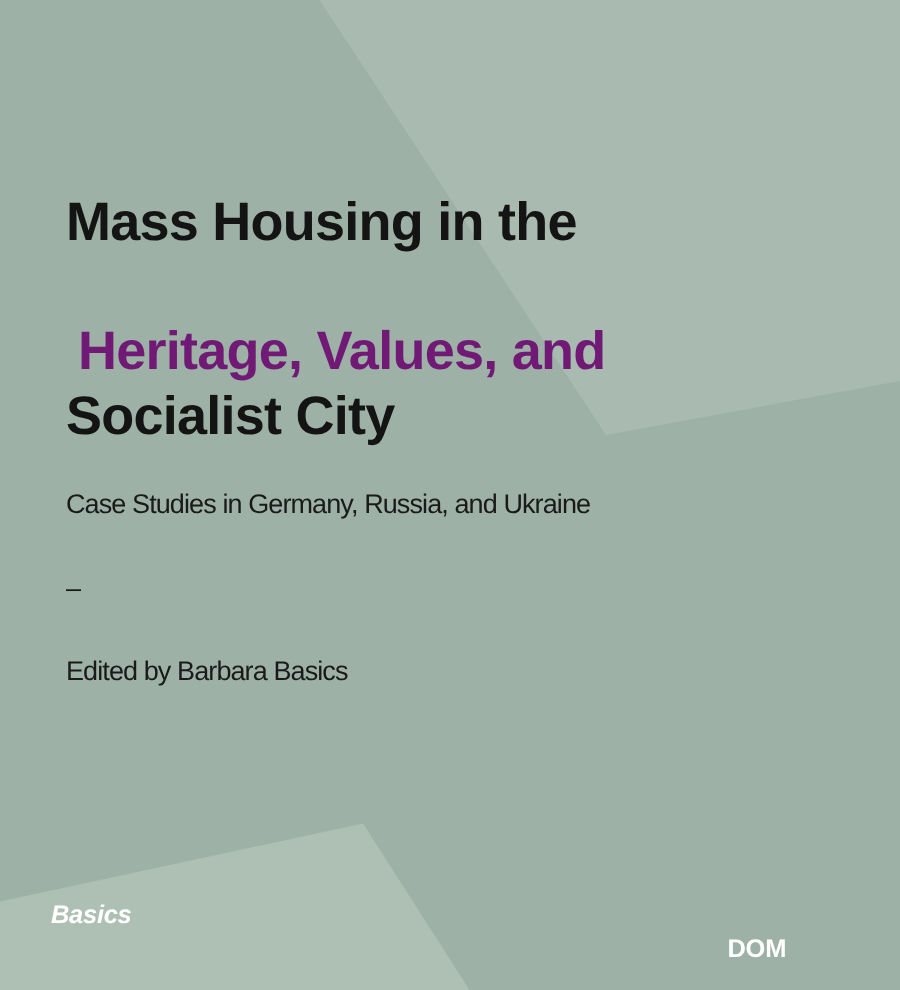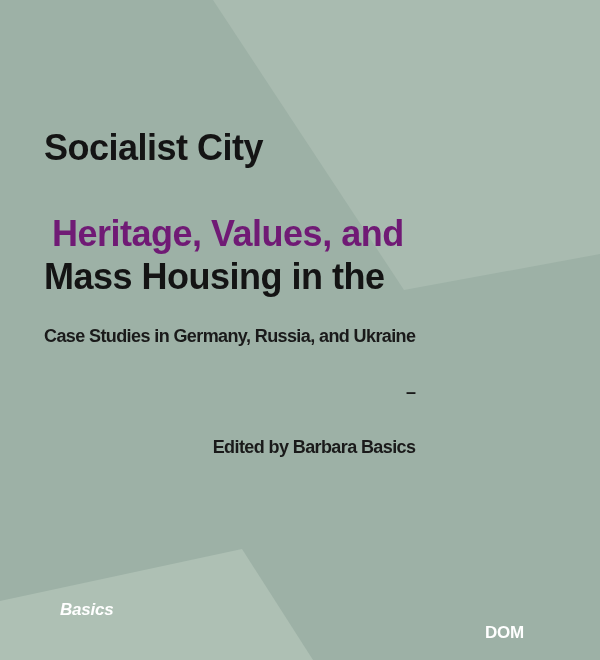--- a/index.html
+++ b/index.html
@@ -20,47 +20,47 @@
     font-size: 36px; line-height: 43px; font-weight: bold;
     letter-spacing: -0.5px; color: #141414;
   }
   #subtitle {
     left: 52px; top: 126px;
     font-size: 36px; line-height: 43px; font-weight: bold;
     letter-spacing: -0.5px; color: #701a75;
   }
   #meta {
     left: 44px; top: 290px;
-    font-size: 18px; line-height: 18.5px; font-weight: bold;
-    letter-spacing: -0.6px; color: #1a1a1a; text-align: right;
+    font-size: 18px; line-height: 18.5px; font-weight: normal;
+    letter-spacing: -0.6px; color: #1a1a1a;
   }
   #series {
-    left: 60px; top: 600px;
+    left: 34px; top: 600px;
     font-size: 17px; line-height: 20px;
     font-weight: bold; font-style: italic;
     letter-spacing: -0.2px; color: #ffffff;
   }
   #publisher {
     left: 485px; top: 585px;
     font-size: 17px; line-height: 19px; font-weight: bold;
     letter-spacing: -0.2px; color: #ffffff;
   }
 </style>
 </head>
 <body>
 
 <svg id="bg" viewBox="0 0 600 660" xmlns="http://www.w3.org/2000/svg" aria-hidden="true">
   <rect x="0" y="0" width="600" height="660" fill="#9db1a6"></rect>
   <polygon points="213,0 600,0 600,254 404,290" fill="#a9bbb0"></polygon>
   <polygon points="0,601 242,549 313,660 0,660" fill="#aec0b4"></polygon>
 </svg>
 
 <div id="title" class="txt">
+  <div>Mass Housing in the</div>
   <div>Socialist City</div>
-  <div>Mass Housing in the</div>
 </div>
 
 <div id="subtitle" class="txt">
   <div>Heritage, Values, and</div>
 </div>
 
 <div id="meta" class="txt">
   <div>Case Studies in Germany, Russia, and Ukraine</div>
   <div>–</div>
   <div>Edited by Barbara Basics</div>

